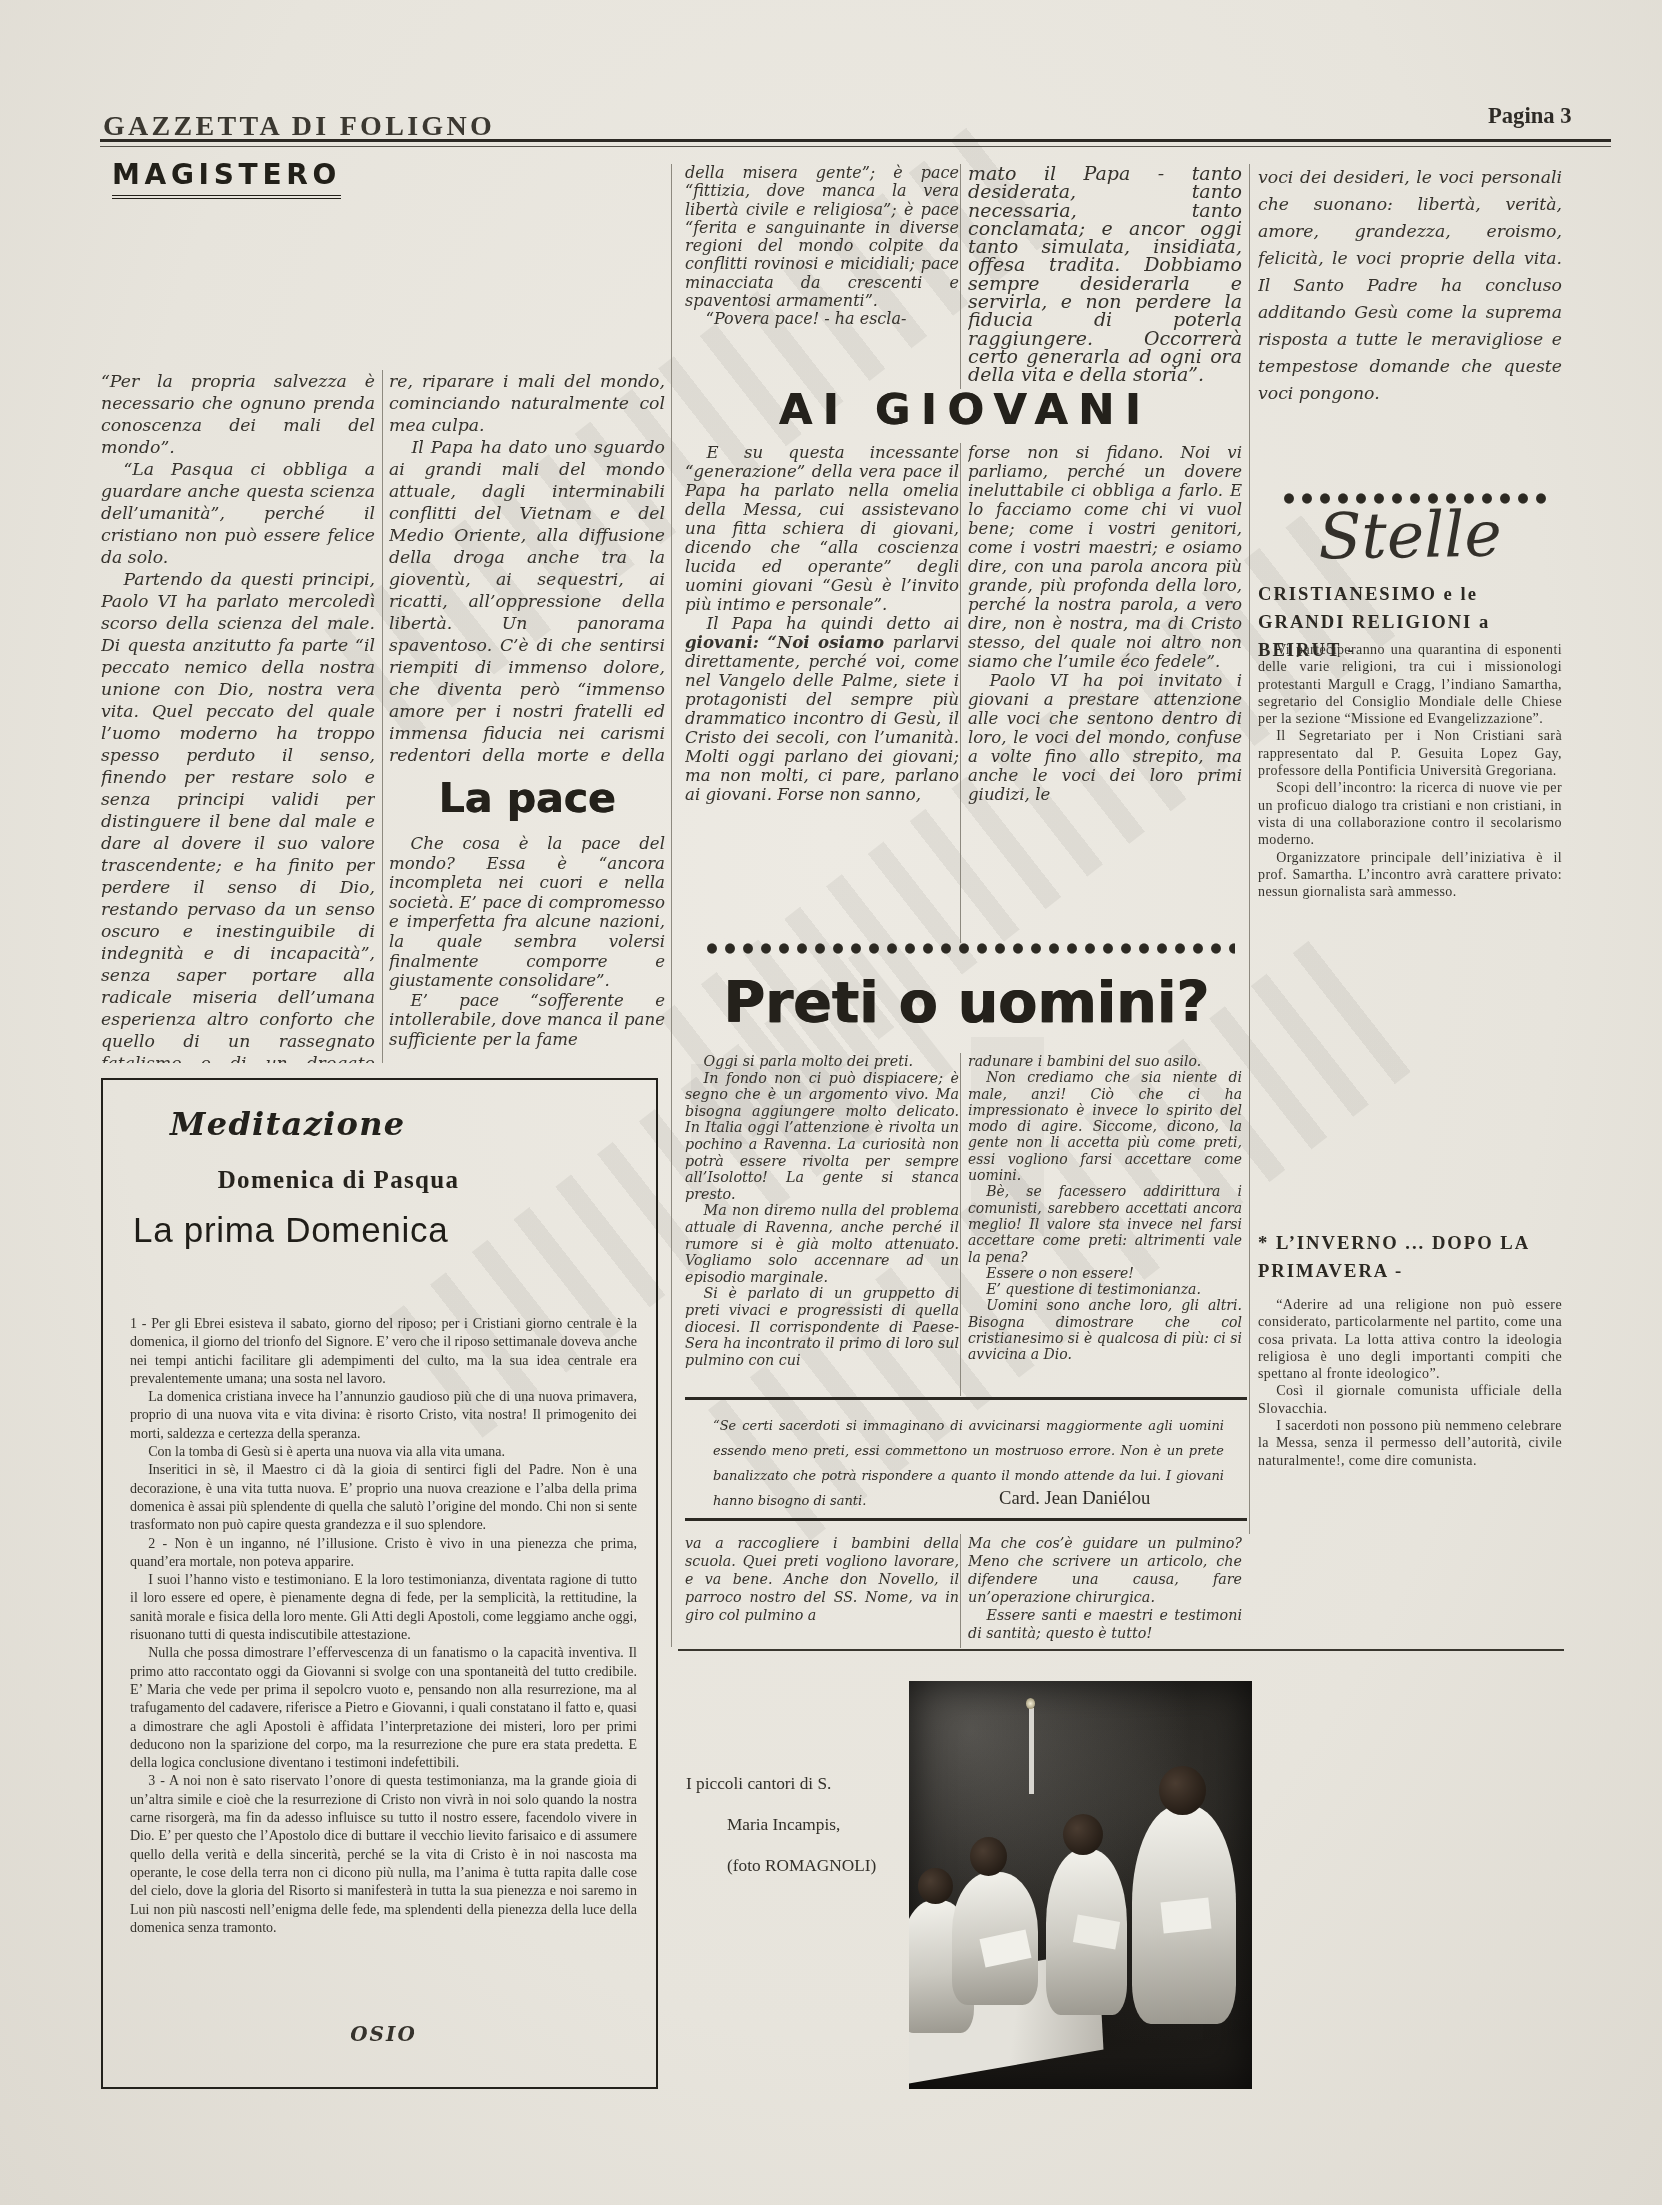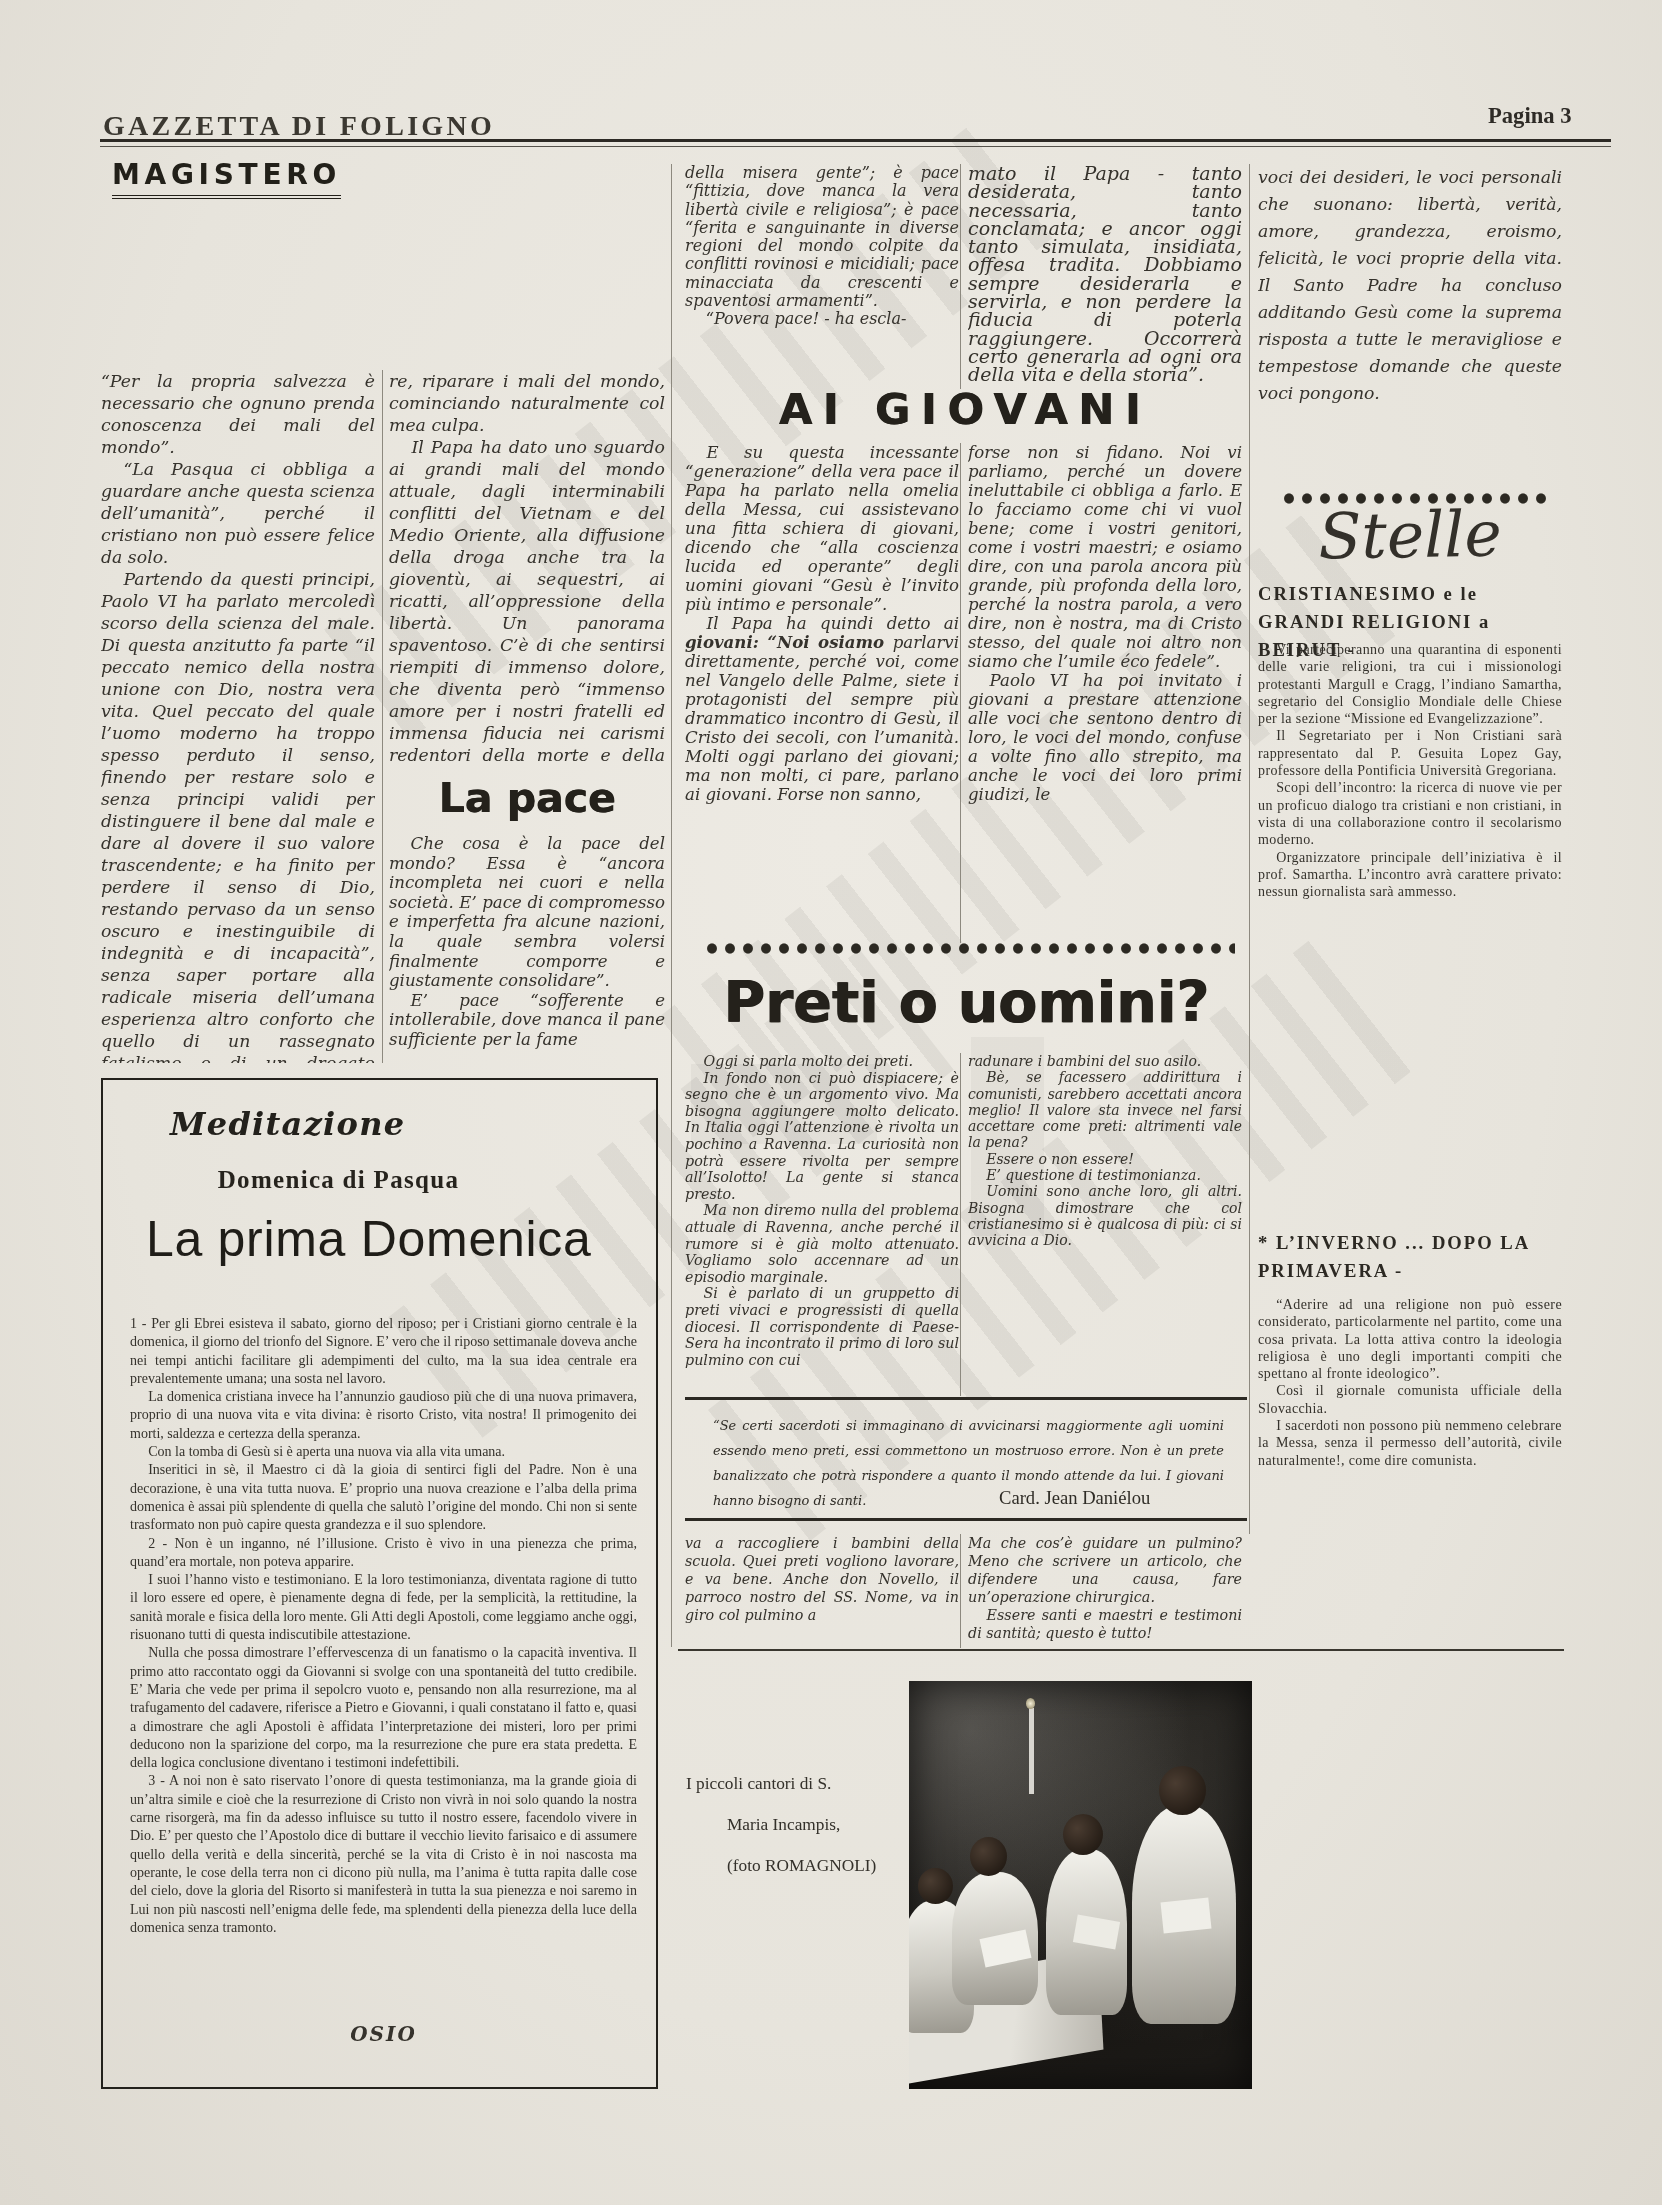--- a/index.html
+++ b/index.html
@@ -59,22 +59,22 @@
   .quote{left:713px;top:1413px;width:511px;font-style:italic;font-size:13px;line-height:25px;
          font-weight:400;text-align:justify;color:#2f2c26;}
   .qattr{left:713px;top:1487px;width:511px;padding-left:286px;box-sizing:border-box;
          font-family:"Liberation Serif",serif;font-size:18.6px;color:#2f2c26;}
   .brule{left:678px;top:1649px;width:886px;height:2px;background:#3a372f;}
   
   .medbox{left:101px;top:1078px;width:557px;height:1011px;border:2.7px solid #23211c;box-sizing:border-box;}
   .medkick{left:170px;top:1105px;font-style:italic;font-weight:bold;font-size:32px;letter-spacing:1.3px;color:#23211c;}
   .medsub{left:106px;top:1166px;width:465px;text-align:center;font-family:"Liberation Serif",serif;
           font-weight:bold;font-size:25px;letter-spacing:1.3px;color:#26231d;}
-  .medtitle{left:146px;top:1210px;width:505px;font-family:"Liberation Sans",sans-serif;
-            font-size:50px;letter-spacing:0.7px;color:#1f1d18;}
+  .medtitle{left:133px;top:1210px;width:505px;font-family:"Liberation Sans",sans-serif;
+            font-size:35px;letter-spacing:0.7px;color:#1f1d18;}
   .medbody{left:130px;top:1315px;width:507px;height:699px;font-family:"Liberation Serif",serif;
            font-size:14px;line-height:18.3px;}
   .medsign{left:130px;top:2022px;width:507px;text-align:center;font-style:italic;font-weight:bold;
            font-size:20px;letter-spacing:2px;}
   
   .photo{left:909px;top:1681px;width:343px;height:408px;background:
          radial-gradient(ellipse at 18% 12%, rgba(205,203,196,0.30), rgba(0,0,0,0) 55%),
          radial-gradient(ellipse at 75% 30%, rgba(120,118,110,0.25), rgba(0,0,0,0) 60%),
          linear-gradient(160deg,#24221f 0%, #171512 55%, #1d1b18 100%);
          overflow:hidden;box-shadow:inset 0 0 40px rgba(0,0,0,.7);}
@@ -162,20 +162,21 @@
   <div class="abs dots dotsM"></div>
   <div class="abs subhead pretititle">Preti o uomini?</div>
   <div class="col it prl">
     <p>Oggi si parla molto dei preti.</p>
     <p>In fondo non ci può dispiacere; è segno che è un argomento vivo. Ma bisogna aggiungere molto delicato. In Italia oggi l’attenzione è rivolta un pochino a Ravenna. La curiosità non potrà essere rivolta per sempre all’Isolotto! La gente si stanca presto.</p>
     <p>Ma non diremo nulla del problema attuale di Ravenna, anche perché il rumore si è già molto attenuato. Vogliamo solo accennare ad un episodio marginale.</p>
     <p>Si è parlato di un gruppetto di preti vivaci e progressisti di quella diocesi. Il corrispondente di Paese-Sera ha incontrato il primo di loro sul pulmino con cui</p>
   </div>
   <div class="col it prr">
     <p class="nofirst">radunare i bambini del suo asilo.</p>
+    <p>Non crediamo che sia niente di male, anzi! Ciò che ci ha impressionato è invece lo spirito del modo di agire. Siccome, dicono, la gente non li accetta più come preti, essi vogliono farsi accettare come uomini.</p>
     <p>Bè, se facessero addirittura i comunisti, sarebbero accettati ancora meglio! Il valore sta invece nel farsi accettare come preti: altrimenti vale la pena?</p>
     <p>Essere o non essere!</p>
     <p>E’ questione di testimonianza.</p>
     <p>Uomini sono anche loro, gli altri. Bisogna dimostrare che col cristianesimo si è qualcosa di più: ci si avvicina a Dio.</p>
   </div>
 
   <div class="abs qrule qr1"></div>
   <div class="abs quote">“Se certi sacerdoti si immaginano di avvicinarsi maggiormente agli uomini essendo meno preti, essi commettono un mostruoso errore. Non è un prete banalizzato che potrà rispondere a quanto il mondo attende da lui. I giovani hanno bisogno di santi.</div>
   <div class="abs qattr">Card. Jean Daniélou</div>
   <div class="abs qrule qr2"></div>

